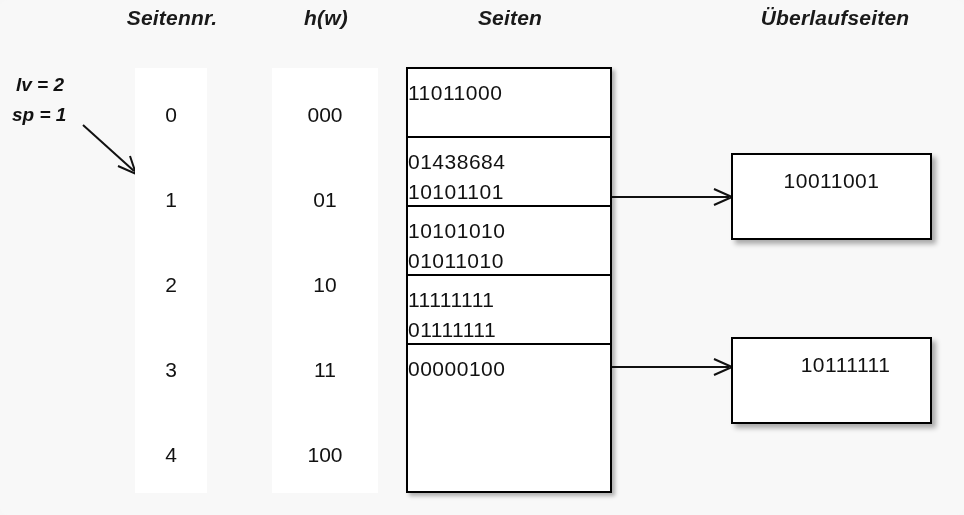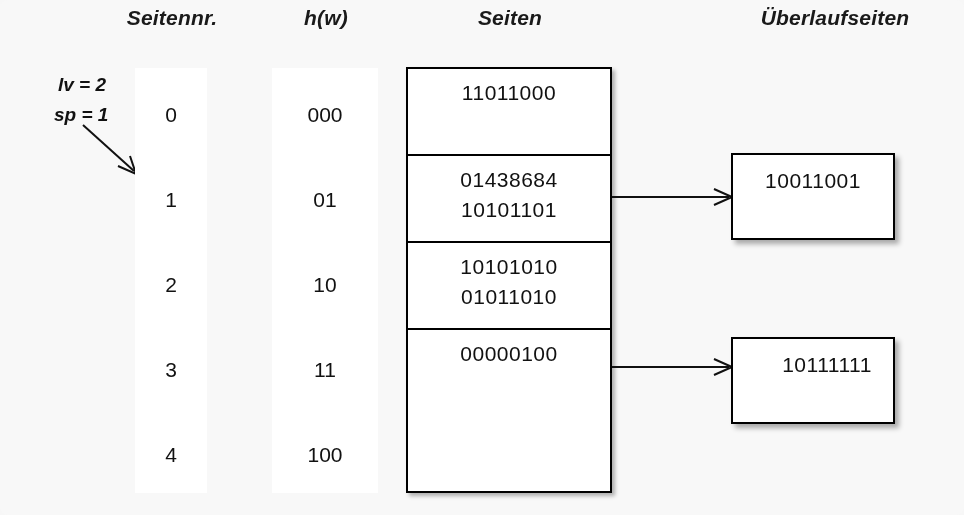--- a/index.html
+++ b/index.html
@@ -39,21 +39,20 @@
   #hdr-ueber    { left: 735px; top: 6px;  width: 200px; }
 
   
   .param {
     position: absolute;
     font-style: italic;
     font-weight: 600;
     font-size: 19px;
     white-space: nowrap;
     color: #111111;
-    margin-left: 42px;
   }
   #param-lv { left: 16px; top: 74px; }
   #param-sp { left: 12px; top: 104px; }
 
   #param-arrow {
     position: absolute;
     left: 80px;
     top: 122px;
     width: 66px;
     height: 60px;
@@ -88,40 +87,40 @@
     top: 67px;
     width: 206px;
     height: 426px;
     background: #ffffff;
     border: 2px solid #000000;
     box-sizing: border-box;
     box-shadow: 3px 3px 4px rgba(0,0,0,0.30);
   }
   .page-row {
     position: relative;
-    height: 87px;
+    height: 69px;
     box-sizing: border-box;
     border-bottom: 2px solid #000000;
-    text-align: center;
+    text-align: left;
     padding-top: 9px;
   }
   .page-row.last { border-bottom: none; }
   .page-line {
     font-size: 21px;
     font-weight: 500;
     letter-spacing: 0.5px;
     line-height: 30px;
     color: #111111;
   }
 
   
   .overflow-box {
     position: absolute;
     left: 731px;
-    width: 164px;
+    width: 201px;
     height: 87px;
     background: #ffffff;
     border: 2px solid #000000;
     box-sizing: border-box;
     box-shadow: 4px 4px 5px rgba(0,0,0,0.32);
     text-align: center;
   }
   #overflow-0 { top: 153px; }
   #overflow-1 { top: 337px; padding-left: 28px; }
   .overflow-text {
@@ -182,20 +181,24 @@
     <div class="page-row">
       <div class="page-line">11011000</div>
     </div>
     <div class="page-row">
       <div class="page-line">01438684</div>
       <div class="page-line">10101101</div>
     </div>
     <div class="page-row">
       <div class="page-line">10101010</div>
       <div class="page-line">01011010</div>
+    </div>
+    <div class="page-row">
+      <div class="page-line">11111111</div>
+      <div class="page-line">01111111</div>
     </div>
     <div class="page-row last">
       <div class="page-line">00000100</div>
     </div>
   </div>
 
   <svg class="connector" id="connector-0" viewBox="0 0 124 22">
     <line x1="2" y1="11" x2="119" y2="11" stroke="#111111" stroke-width="2"></line>
     <polyline points="104,3 122,11 104,19" fill="none" stroke="#111111" stroke-width="2"></polyline>
   </svg>

